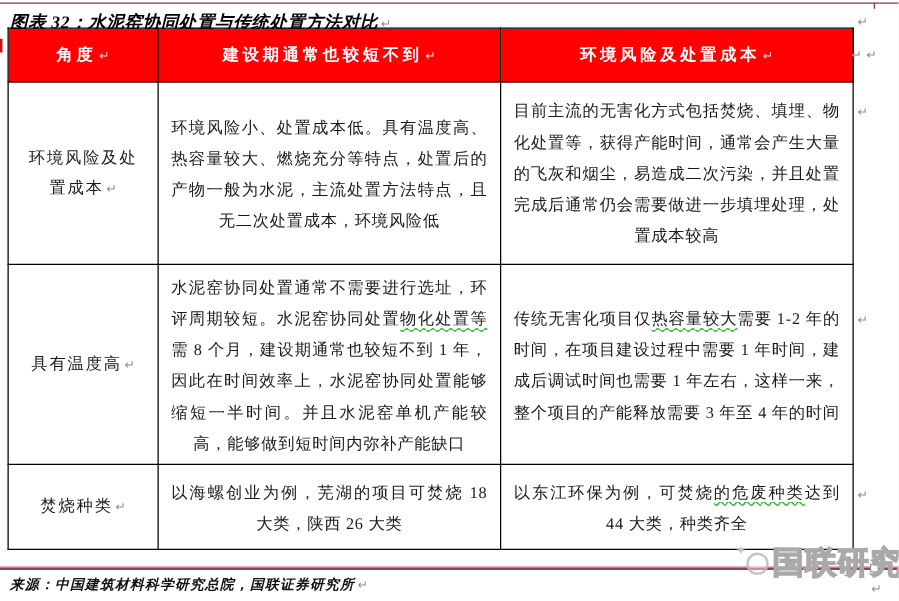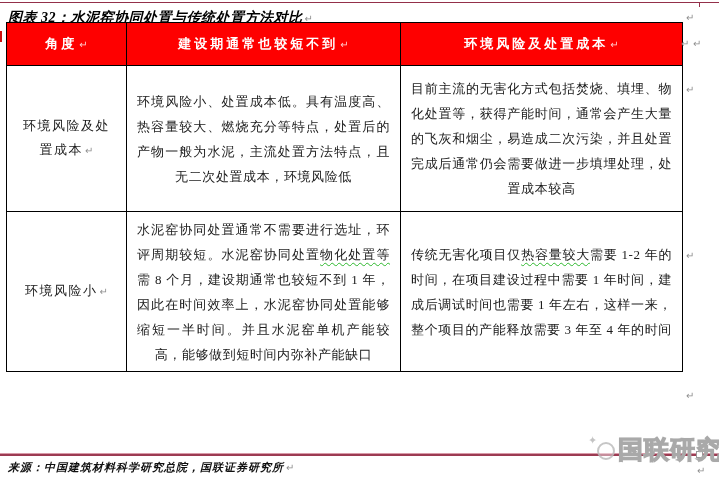--- a/index.html
+++ b/index.html
@@ -103,26 +103,35 @@
       <tr class="r1">
         <td class="angle"><span>环境风险及处置成本</span><span class="pmark">↵</span></td>
         <td class="feat">
             <span class="cell-text">环境风险小、处置成本低。具有温度高、热容量较大、燃烧充分等特点，处置后的产物一般为水泥，主流处置方法特点，且无二次处置成本，环境风险低</span>
           </td>
         <td class="feat">
             <span class="cell-text">目前主流的无害化方式包括焚烧、填埋、物化处置等，获得产能时间，通常会产生大量的飞灰和烟尘，易造成二次污染，并且处置完成后通常仍会需要做进一步填埋处理，处置成本较高</span>
           </td>
       </tr>
       <tr class="r2">
-        <td class="angle"><span>环境风险小</span><span class="pmark">↵</span></td>
+        <td class="angle"><span>具有温度高</span><span class="pmark">↵</span></td>
         <td class="feat">
             <span class="cell-text">水泥窑协同处置通常不需要进行选址，环评周期较短。水泥窑协同处置<span class="sp">物化处置等</span>需 8 个月，建设期通常也较短不到 1 年，因此在时间效率上，水泥窑协同处置能够缩短一半时间。并且水泥窑单机产能较高，能够做到短时间内弥补产能缺口</span>
           </td>
         <td class="feat">
             <span class="cell-text">传统无害化项目仅<span class="sp">热容量较大</span>需要 1-2 年的时间，在项目建设过程中需要 1 年时间，建成后调试时间也需要 1 年左右，这样一来，整个项目的产能释放需要 3 年至 4 年的时间</span>
+          </td>
+      </tr>
+      <tr class="r3">
+        <td class="angle"><span>焚烧种类</span><span class="pmark">↵</span></td>
+        <td class="feat">
+            <span class="cell-text">以海螺创业为例，芜湖的项目可焚烧 18 大类，陕西 26 大类</span>
+          </td>
+        <td class="feat">
+            <span class="cell-text">以东江环保为例，可焚烧<span class="sp">的危废种类</span>达到 44 大类，种类齐全</span>
           </td>
       </tr>
     </tbody>
   </table>
 
   <span class="pm-abs" style="left:686px; top:12px;">↵</span>
   <span class="pm-abs" style="left:681px; top:38px;">↵</span>
   <span class="pm-abs" style="left:693px; top:38px;">↵</span>
   <span class="pm-abs" style="left:686px; top:84px;">↵</span>
   <span class="pm-abs" style="left:686px; top:250px;">↵</span>

